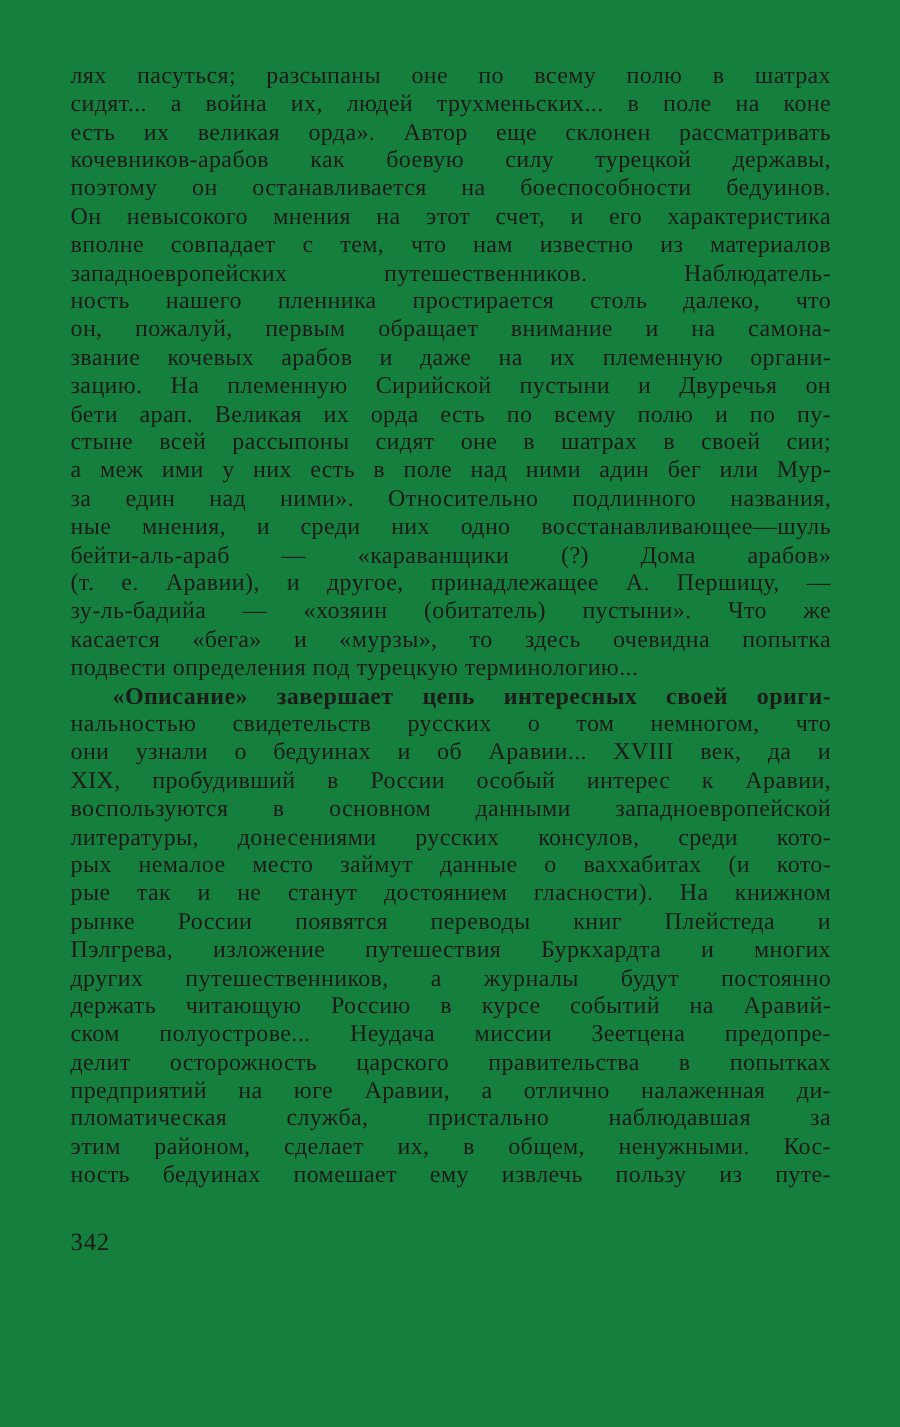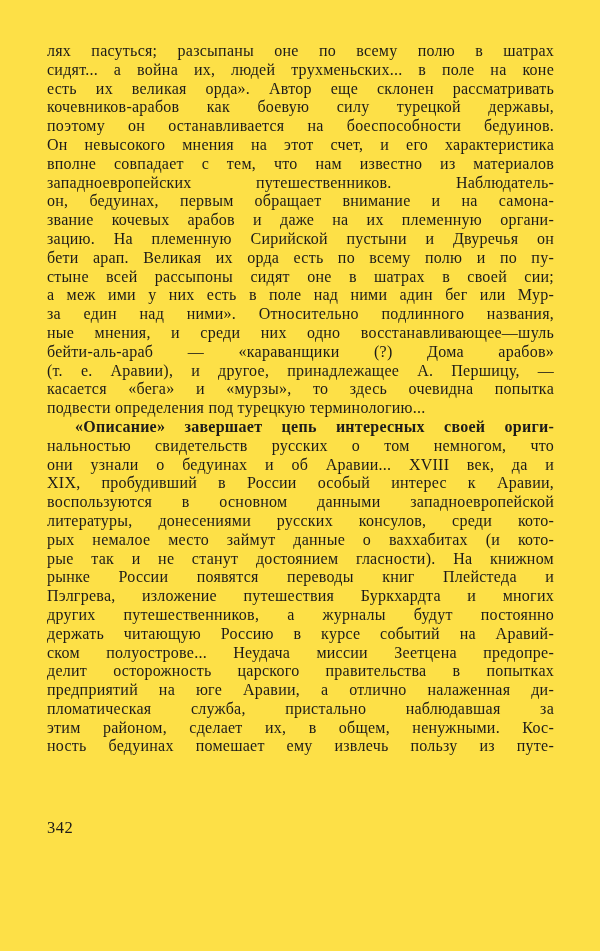--- a/index.html
+++ b/index.html
@@ -4,21 +4,21 @@
 <style>
   html, body {
     margin: 0;
     padding: 0;
     background: #e8e8e6;
   }
   .scan-page {
     position: relative;
     width: 600px;
     height: 951px;
-    background: #fde047;
+    background: #15803d;
     overflow: hidden;
     font-family: "Liberation Serif", "DejaVu Serif", serif;
     color: #1d1b19;
   }
   .text-block {
     position: absolute;
     left: 47px;
     top: 42px;
     width: 507px;
     font-size: 16px;
@@ -59,30 +59,32 @@
   <div class="text-block">
       <div class="paragraph">
         <div class="line">лях пасуться; разсыпаны оне по всему полю в шатрах</div>
         <div class="line">сидят... а война их, людей трухменьских... в поле на коне</div>
         <div class="line">есть их великая орда». Автор еще склонен рассматривать</div>
         <div class="line">кочевников-арабов как боевую силу турецкой державы,</div>
         <div class="line">поэтому он останавливается на боеспособности бедуинов.</div>
         <div class="line">Он невысокого мнения на этот счет, и его характеристика</div>
         <div class="line">вполне совпадает с тем, что нам известно из материалов</div>
         <div class="line">западноевропейских путешественников. Наблюдатель-</div>
-        <div class="line">он, бедуинах, первым обращает внимание и на самона-</div>
+        <div class="line">ность нашего пленника простирается столь далеко, что</div>
+        <div class="line">он, пожалуй, первым обращает внимание и на самона-</div>
         <div class="line">звание кочевых арабов и даже на их племенную органи-</div>
         <div class="line">зацию. На племенную Сирийской пустыни и Двуречья он</div>
         <div class="line">бети арап. Великая их орда есть по всему полю и по пу-</div>
         <div class="line">стыне всей рассыпоны сидят оне в шатрах в своей сии;</div>
         <div class="line">а меж ими у них есть в поле над ними адин бег или Мур-</div>
         <div class="line">за един над ними». Относительно подлинного названия,</div>
         <div class="line">ные мнения, и среди них одно восстанавливающее—шуль</div>
         <div class="line">бейти-аль-араб — «караванщики (?) Дома арабов»</div>
         <div class="line">(т. е. Аравии), и другое, принадлежащее А. Першицу, —</div>
+        <div class="line">зу-ль-бадийа — «хозяин (обитатель) пустыни». Что же</div>
         <div class="line">касается «бега» и «мурзы», то здесь очевидна попытка</div>
         <div class="line no-stretch">подвести определения под турецкую терминологию...</div>
       </div>
       <div class="paragraph">
         <div class="line indent">«Описание» завершает цепь интересных своей ориги-</div>
         <div class="line">нальностью свидетельств русских о том немногом, что</div>
         <div class="line">они узнали о бедуинах и об Аравии... XVIII век, да и</div>
         <div class="line">XIX, пробудивший в России особый интерес к Аравии,</div>
         <div class="line">воспользуются в основном данными западноевропейской</div>
         <div class="line">литературы, донесениями русских консулов, среди кото-</div>

